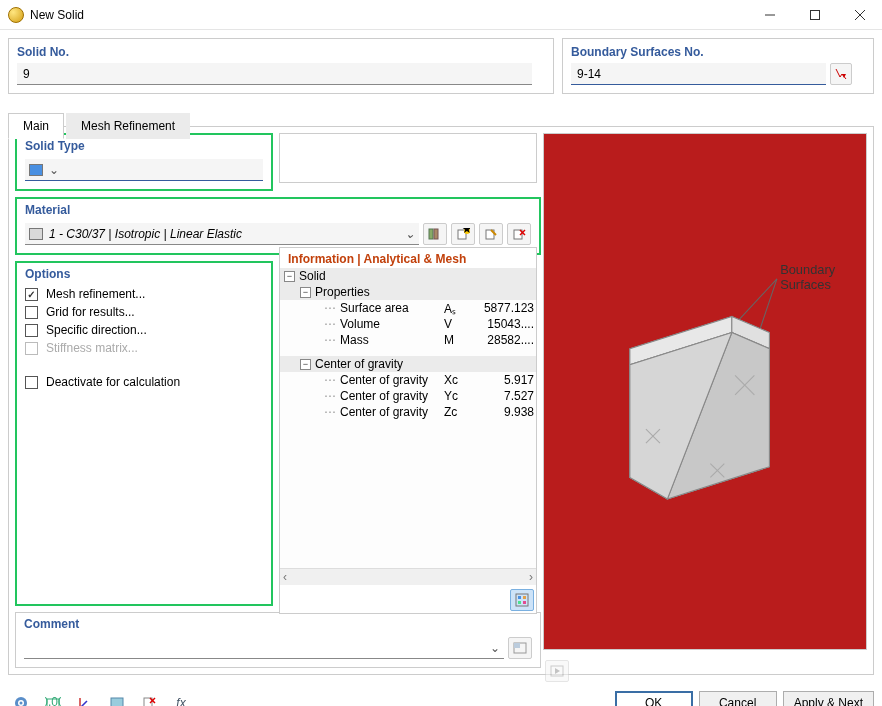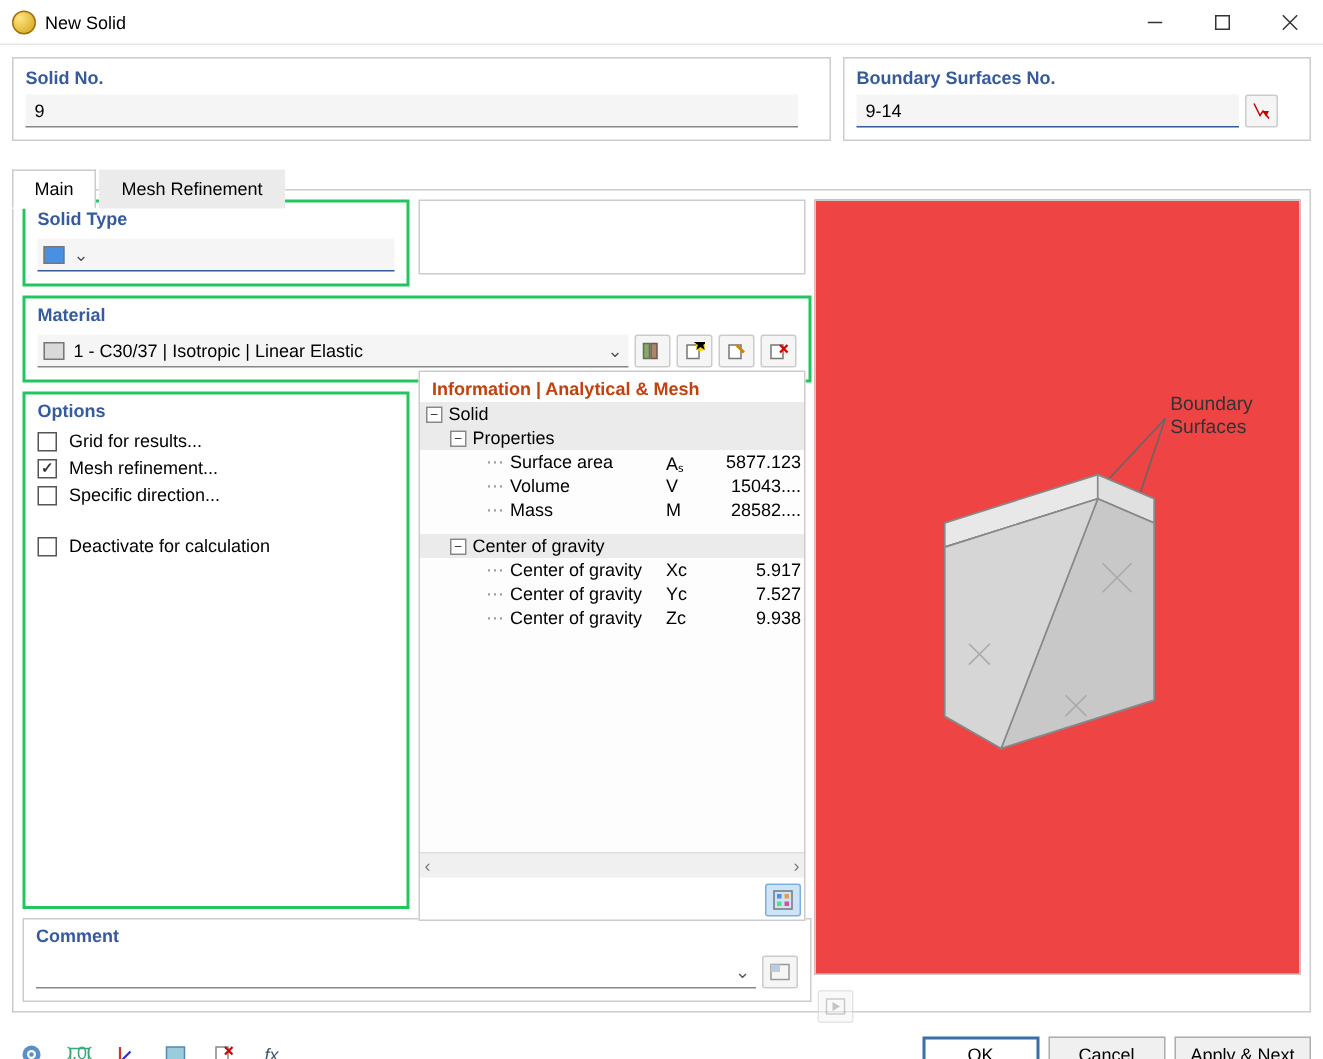--- a/index.html
+++ b/index.html
@@ -219,21 +219,21 @@
       padding: 4px 2px 2px 2px;
     }
     .highlight-btn {
       background: #cde3f8;
       border-color: #7ab0e0;
     }
 
     .preview {
       border: 1px solid #ccc;
       flex: 1;
-      background: #ef4444;
+      background: #b91c1c;
       display: flex;
       align-items: center;
       justify-content: center;
       position: relative;
     }
     .preview svg { width: 100%; height: 100%; }
     .preview-play {
       display: flex;
       padding: 4px 2px;
     }
@@ -326,21 +326,21 @@
         <div class="group-title">Solid Type</div>
         <div class="combo">
           <span class="swatch"></span>
           <span class="chev">⌄</span>
         </div>
       </div>
 
       <div class="group" style="width:526px;">
         <div class="group-title">Material</div>
         <div class="material-row">
-          <div class="combo" style="border-bottom-color:#888;">
+          <div class="combo" style="border-bottom-color:#888;font-style:italic;">
             <span class="swatch grey"></span>
             <span class="val">1 - C30/37 | Isotropic | Linear Elastic</span>
             <span class="chev">⌄</span>
           </div>
           <span class="icon-btn">
               <svg width="14" height="12">
                 <rect x="1" y="1" width="4" height="10" fill="#8a6" stroke="#575"></rect>
                 <rect x="6" y="1" width="4" height="10" fill="#a86" stroke="#755"></rect>
               </svg>
             </span>
@@ -363,30 +363,34 @@
                 <line x1="8" y1="2" x2="13" y2="7" stroke="#d00" stroke-width="1.5"></line>
                 <line x1="13" y1="2" x2="8" y2="7" stroke="#d00" stroke-width="1.5"></line>
               </svg>
             </span>
         </div>
       </div>
 
       <div class="group" style="flex:1;">
         <div class="group-title">Options</div>
         <div class="checkbox-row">
+          <span class="cb checked"></span>
+          <span>Mesh refinement...</span>
+        </div>
+        <div class="checkbox-row">
           <span class="cb"></span>
           <span>Grid for results...</span>
-        </div>
-        <div class="checkbox-row">
-          <span class="cb checked"></span>
-          <span>Mesh refinement...</span>
         </div>
         <div class="checkbox-row">
           <span class="cb"></span>
           <span>Specific direction...</span>
+        </div>
+        <div class="checkbox-row">
+          <span class="cb disabled"></span>
+          <span class="disabled-text">Stiffness matrix...</span>
         </div>
         <div style="height:12px;"></div>
         <div class="checkbox-row">
           <span class="cb"></span>
           <span>Deactivate for calculation</span>
         </div>
       </div>
 
       <div class="comment-group" style="width:526px;">
         <div class="group-title">Comment</div>

